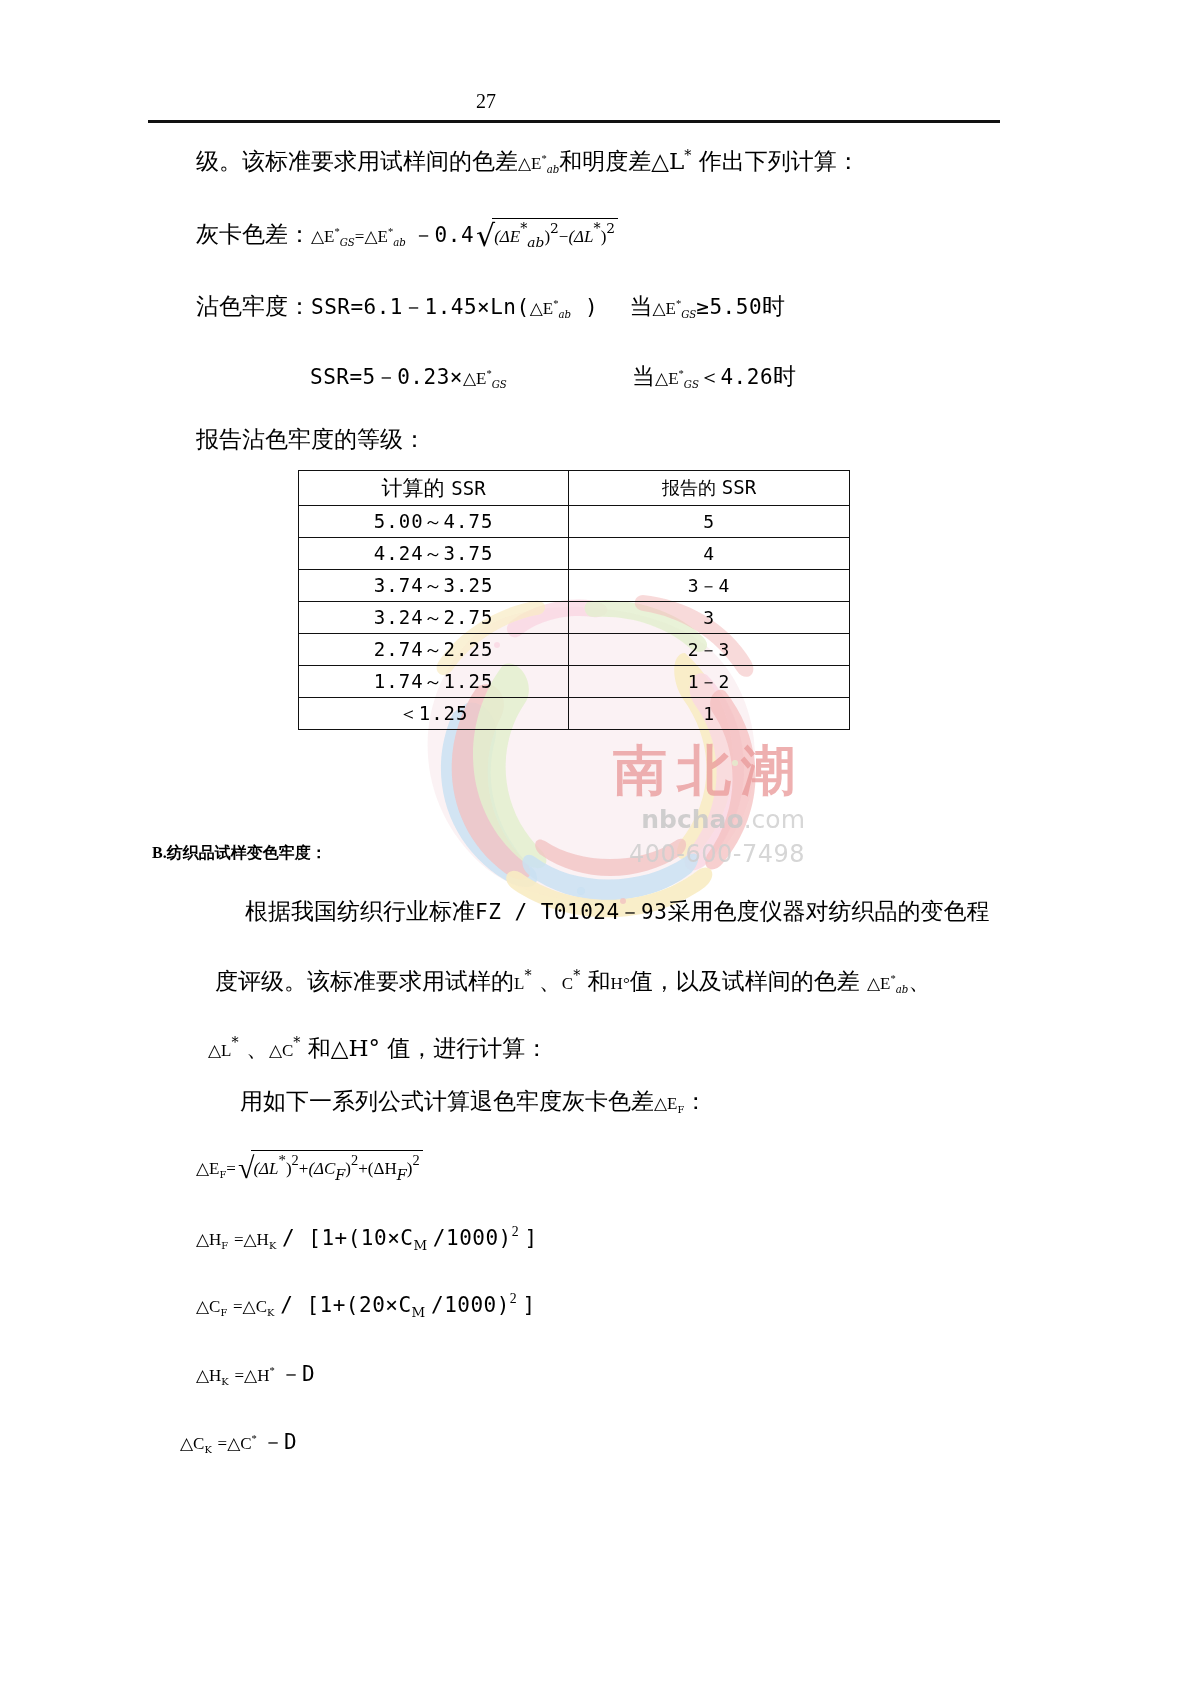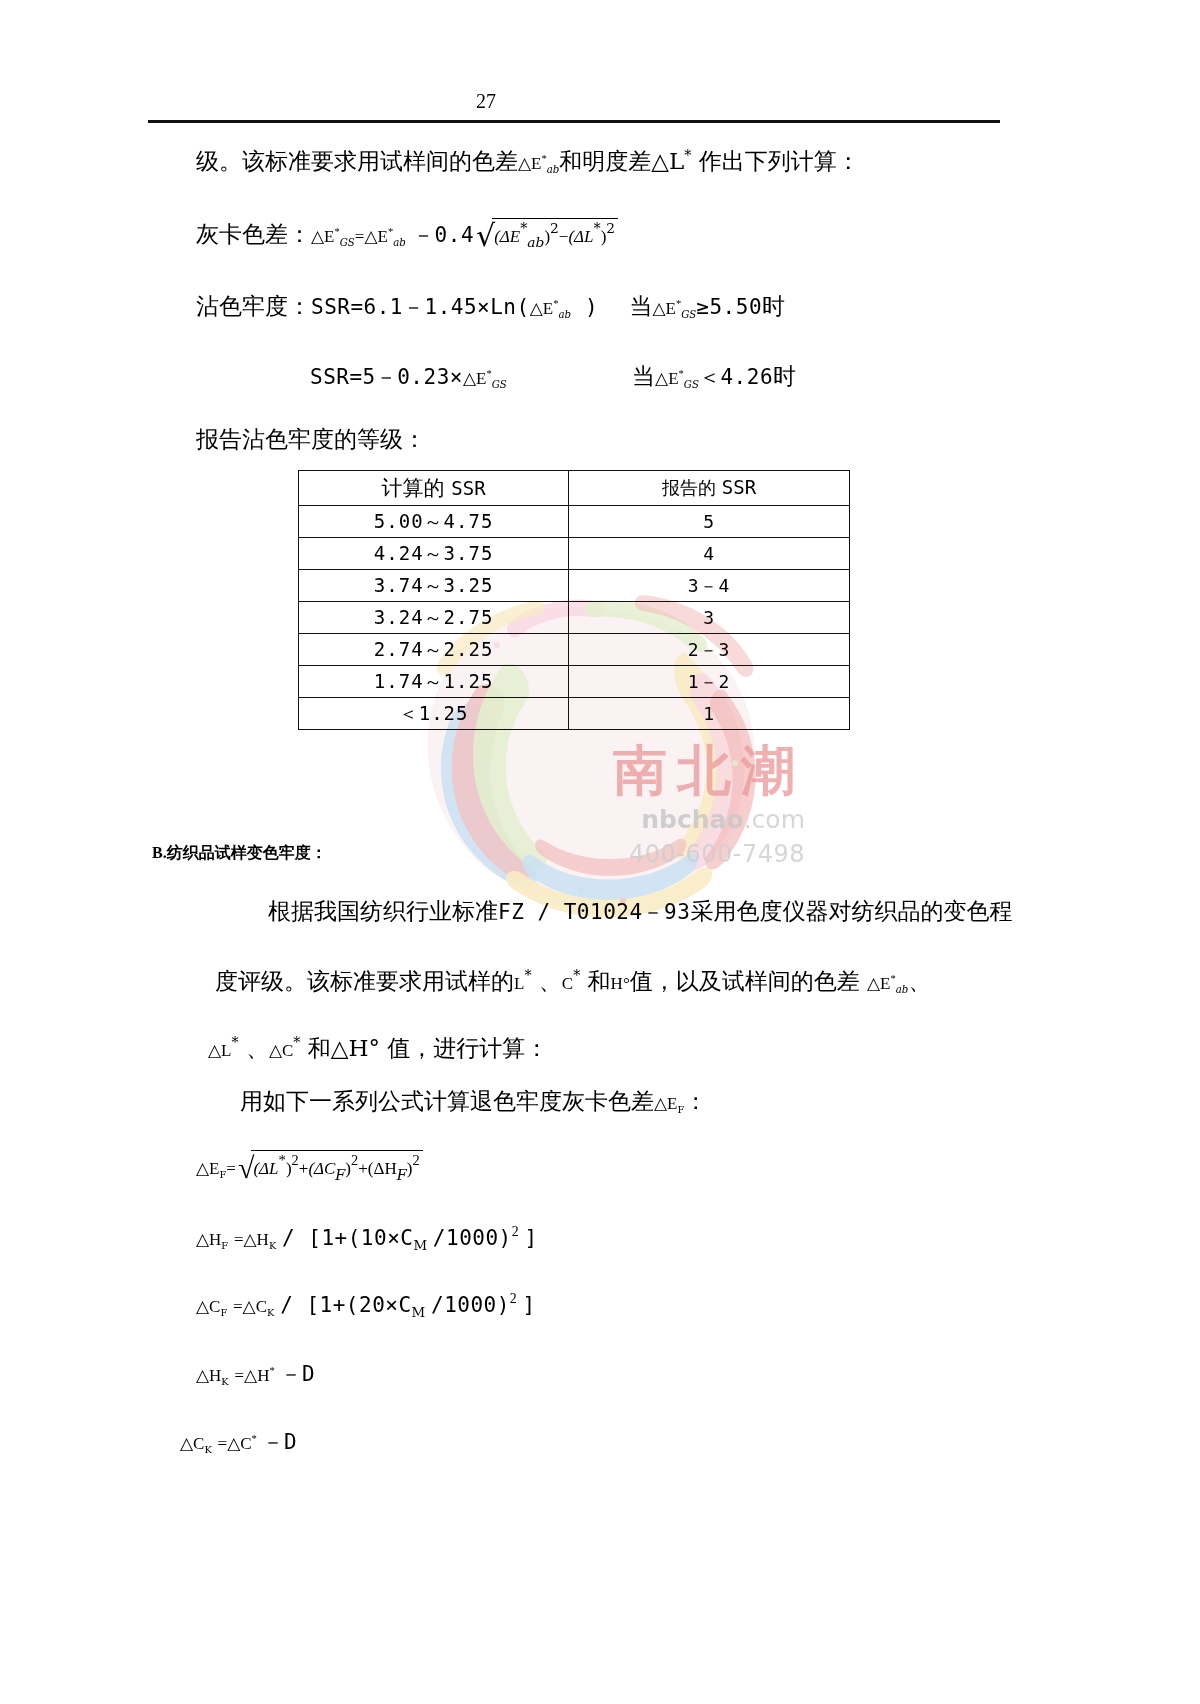--- a/index.html
+++ b/index.html
@@ -270,21 +270,21 @@
           </tr>
         <tr>
             <td class="c1">＜1.25</td>
             <td class="c2">1</td>
           </tr>
       </tbody>
     </table>
 
     <div class="sec-head" style="left:152px; top:843px;">B.纺织品试样变色牢度：</div>
 
-    <div class="line cn" style="left:245px; top:900px; font-size:23px;margin-left:23px;">
+    <div class="line cn" style="left:245px; top:900px; font-size:23px;">
       <span>根据我国纺织行业标准</span><span class="mono">FZ / T01024－93</span><span>采用色度仪器对纺织品的变色程</span>
     </div>
 
     <div class="line cn" style="left:215px; top:968px; font-size:23px;">
       <span>度评级。该标准要求用试样的</span><span class="mv">L</span><sup class="star">*</sup>
       <span>、</span><span class="mv">C</span><sup class="star">*</sup>
       <span>和</span><span class="mv">H°</span><span>值，以及试样间的色差</span>
       <span class="mv"><span>△E</span><sup class="star">*</sup><sub class="sb">ab</sub></span><span>、</span>
     </div>
 

